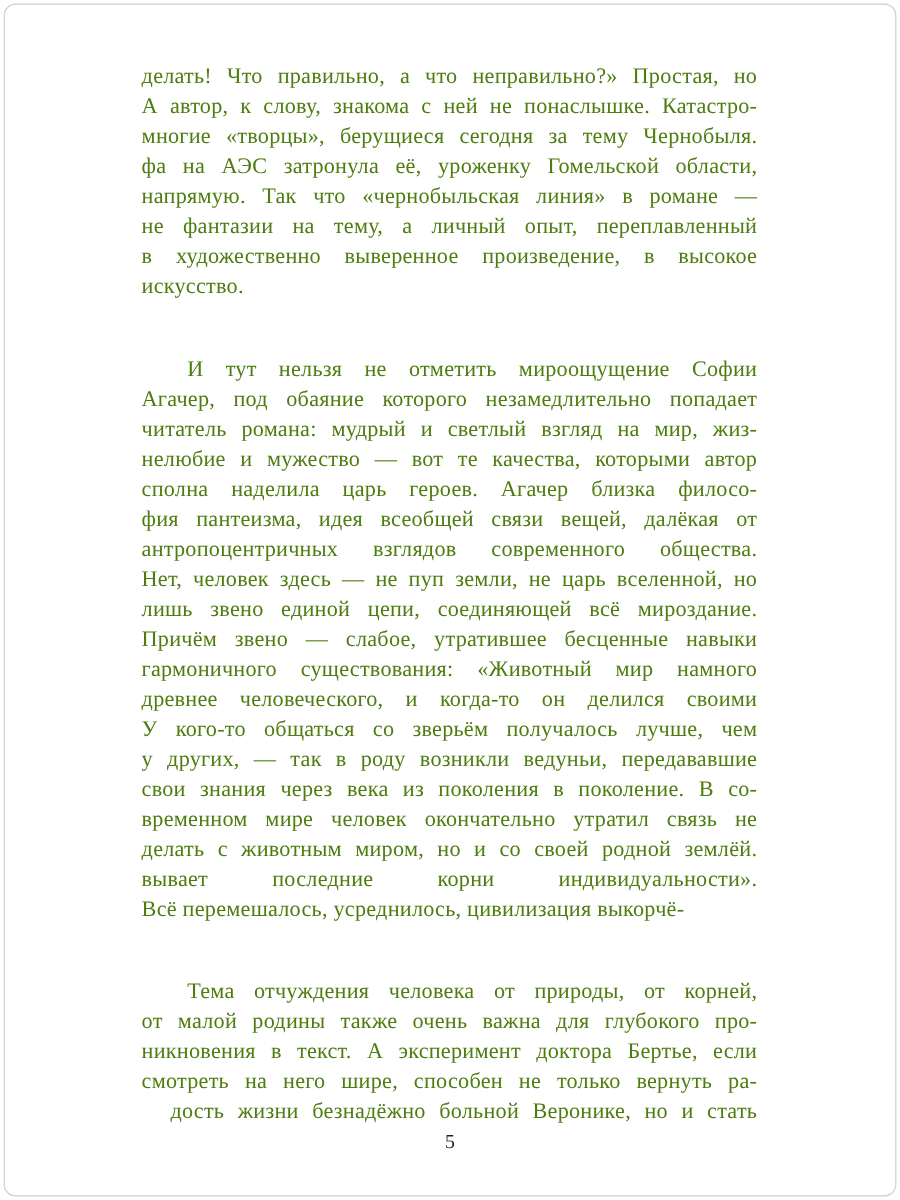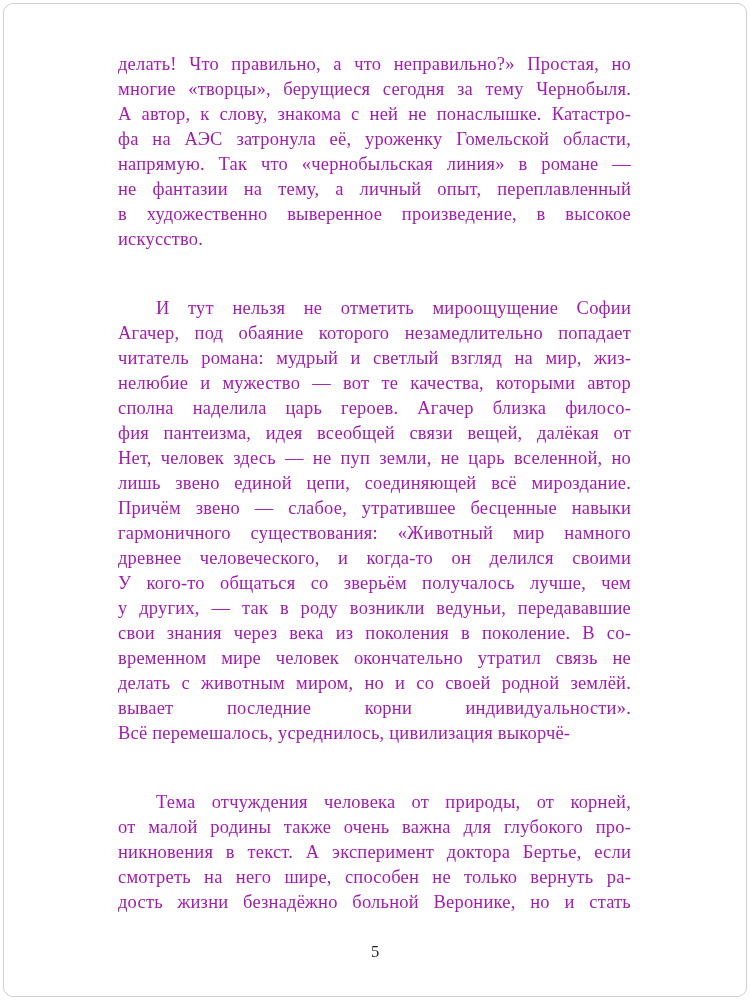--- a/index.html
+++ b/index.html
@@ -33,33 +33,34 @@
   }
   .paragraph {
     margin: 0;
   }
   .paragraph.spaced {
     margin-top: 9px;
   }
   .line {
     font-size: 18.5px;
     line-height: 25px;
-    color: #a21caf;
+    color: #4d7c0f;
     letter-spacing: 0.2px;
     white-space: normal;
     text-align: justify;
     text-align-last: justify;
   }
   
   .paragraph > .line:last-child {
     text-align-last: left;
   }
   
   .paragraph.continues > .line:last-child {
     text-align-last: justify;
+    margin-left: 24px;
   }
   
   .paragraph.indent-first > .line:first-child {
     padding-left: 38px;
     margin-top: 44px;
   }
   .page-number {
     position: absolute;
     left: 0;
     bottom: 38px;
@@ -71,35 +72,36 @@
 </style>
 </head>
 <body>
 
 <div class="canvas">
   <div class="photo-frame"></div>
 
   <div class="text-block">
     <div class="paragraph">
         <div class="line">делать! Что правильно, а что неправильно?» Простая, но</div>
+        <div class="line">А автор, к слову, знакома с ней не понаслышке. Катастро-</div>
         <div class="line">многие «творцы», берущиеся сегодня за тему Чернобыля.</div>
-        <div class="line">А автор, к слову, знакома с ней не понаслышке. Катастро-</div>
         <div class="line">фа на АЭС затронула её, уроженку Гомельской области,</div>
         <div class="line">напрямую. Так что «чернобыльская линия» в романе —</div>
         <div class="line">не фантазии на тему, а личный опыт, переплавленный</div>
         <div class="line">в художественно выверенное произведение, в высокое</div>
         <div class="line">искусство.</div>
       </div>
     <div class="paragraph indent-first">
         <div class="line">И тут нельзя не отметить мироощущение Софии</div>
         <div class="line">Агачер, под обаяние которого незамедлительно попадает</div>
         <div class="line">читатель романа: мудрый и светлый взгляд на мир, жиз-</div>
         <div class="line">нелюбие и мужество — вот те качества, которыми автор</div>
         <div class="line">сполна наделила царь героев. Агачер близка филосо-</div>
         <div class="line">фия пантеизма, идея всеобщей связи вещей, далёкая от</div>
+        <div class="line">антропоцентричных взглядов современного общества.</div>
         <div class="line">Нет, человек здесь — не пуп земли, не царь вселенной, но</div>
         <div class="line">лишь звено единой цепи, соединяющей всё мироздание.</div>
         <div class="line">Причём звено — слабое, утратившее бесценные навыки</div>
         <div class="line">гармоничного существования: «Животный мир намного</div>
         <div class="line">древнее человеческого, и когда-то он делился своими</div>
         <div class="line">У кого-то общаться со зверьём получалось лучше, чем</div>
         <div class="line">у других, — так в роду возникли ведуньи, передававшие</div>
         <div class="line">свои знания через века из поколения в поколение. В со-</div>
         <div class="line">временном мире человек окончательно утратил связь не</div>
         <div class="line">делать с животным миром, но и со своей родной землёй.</div>

